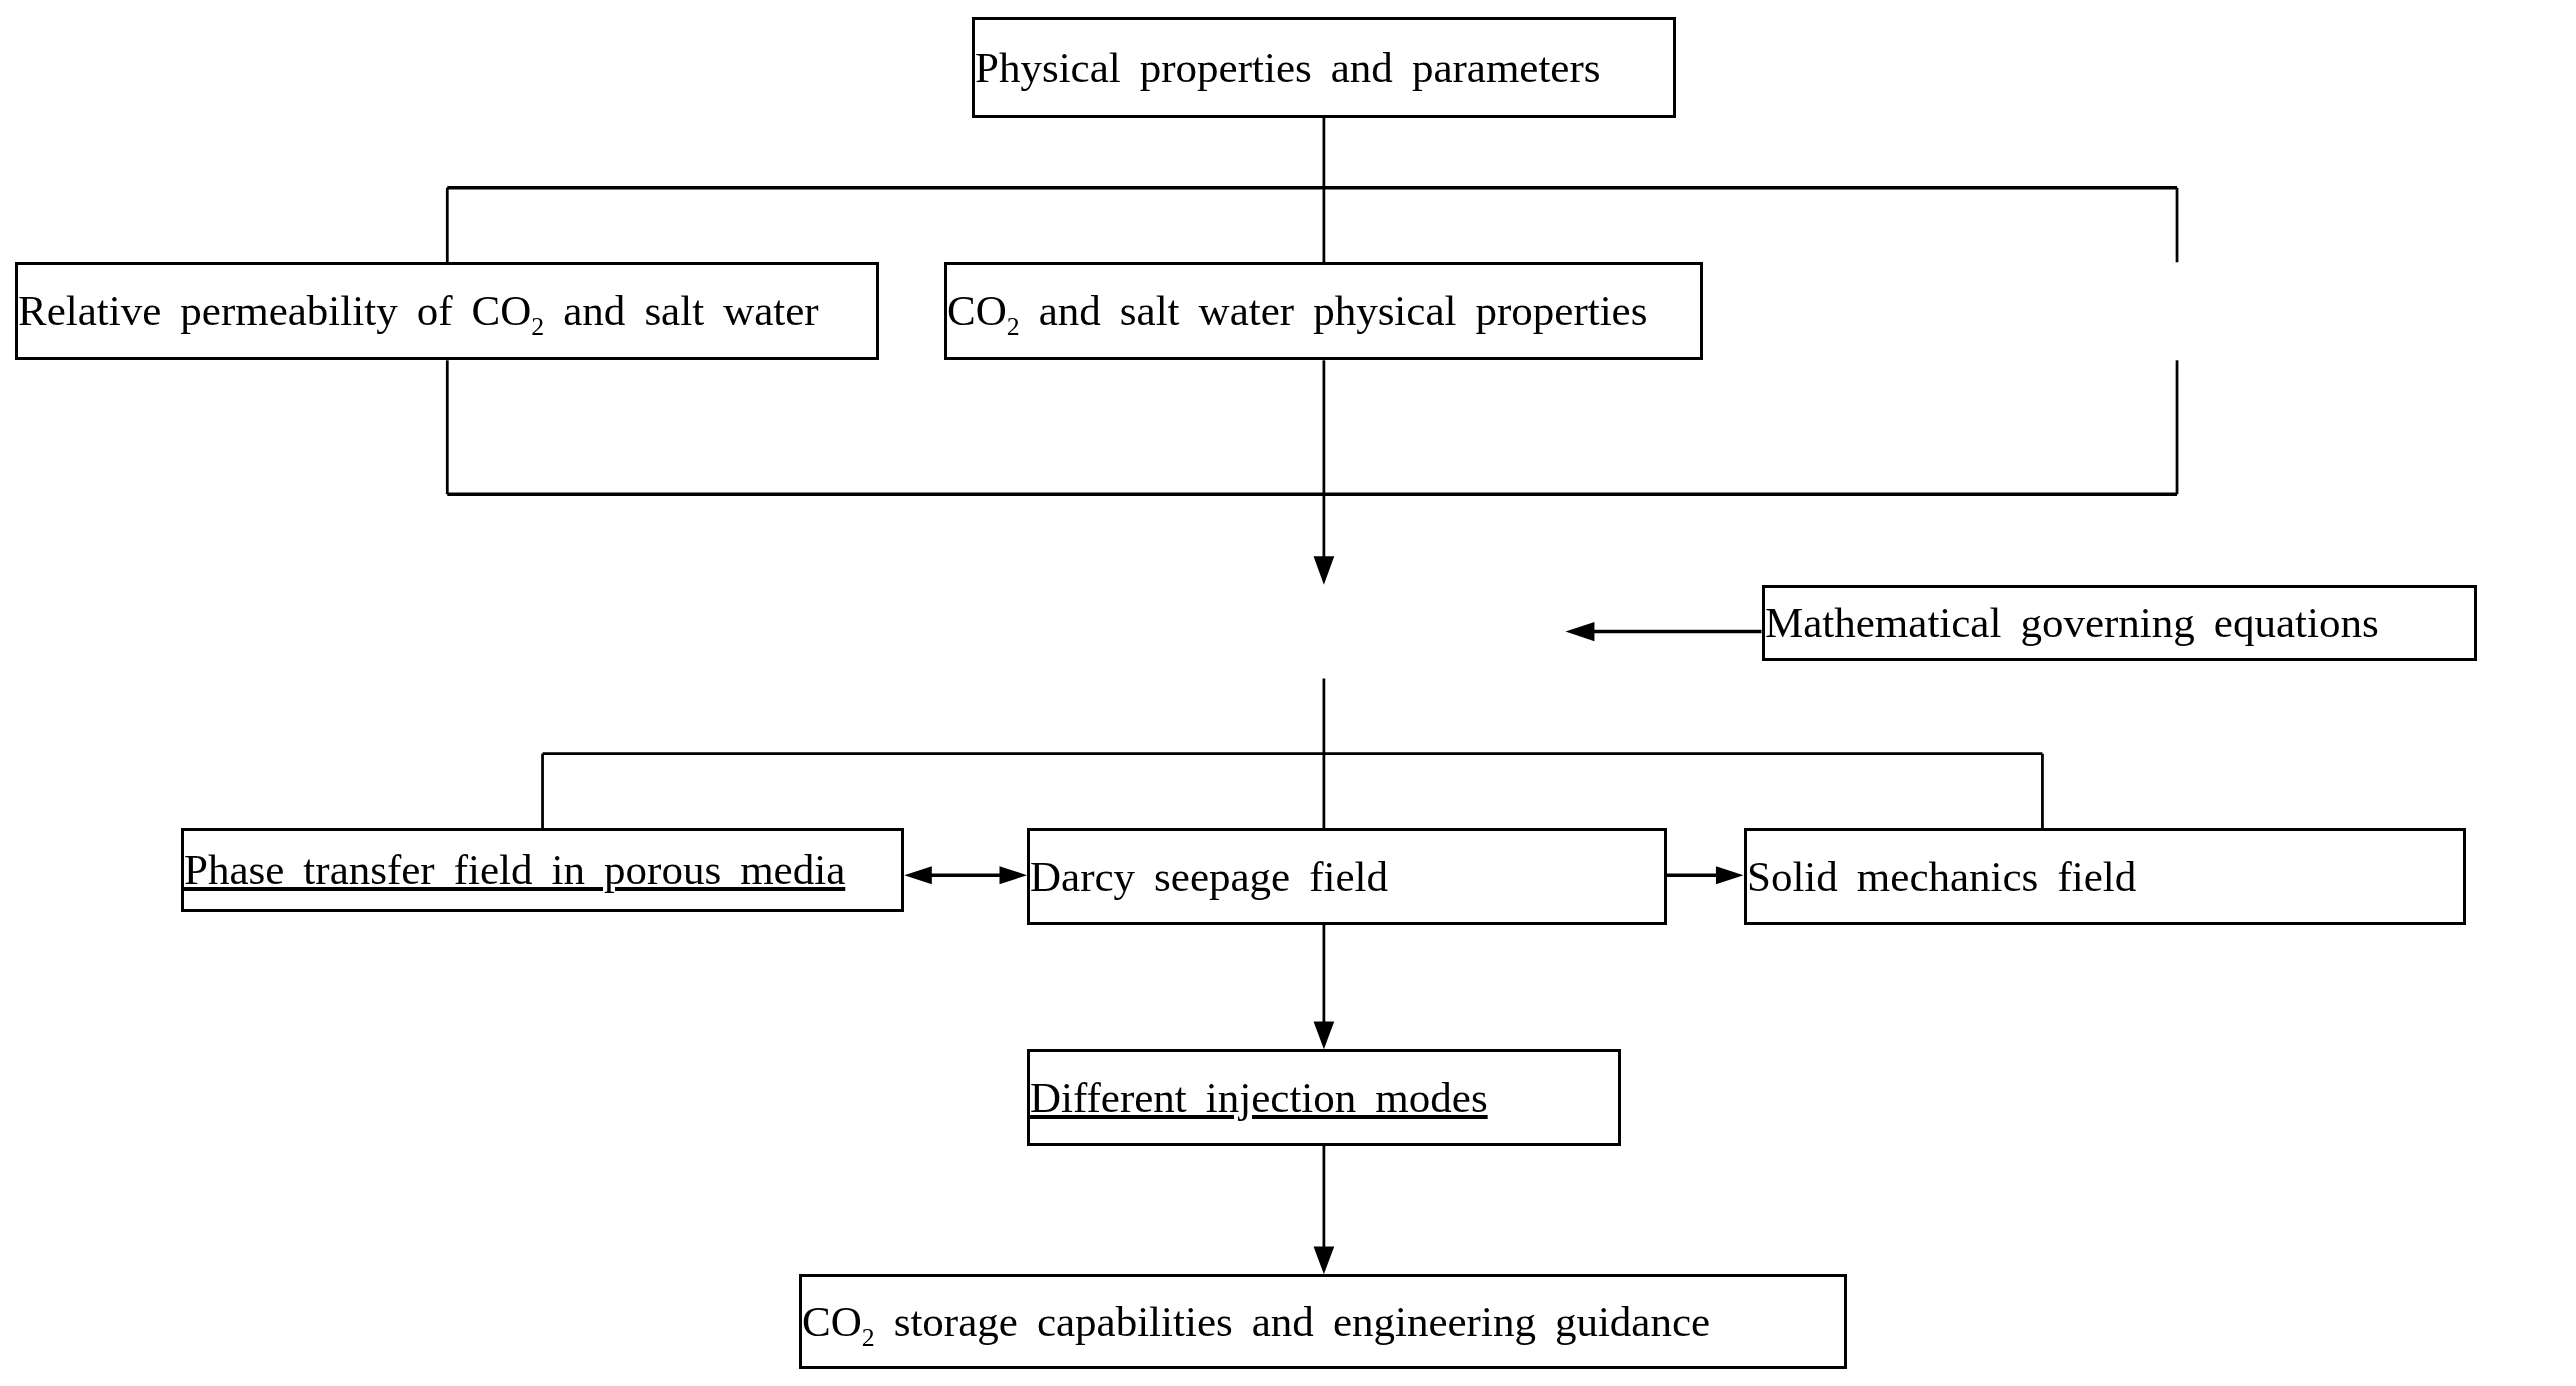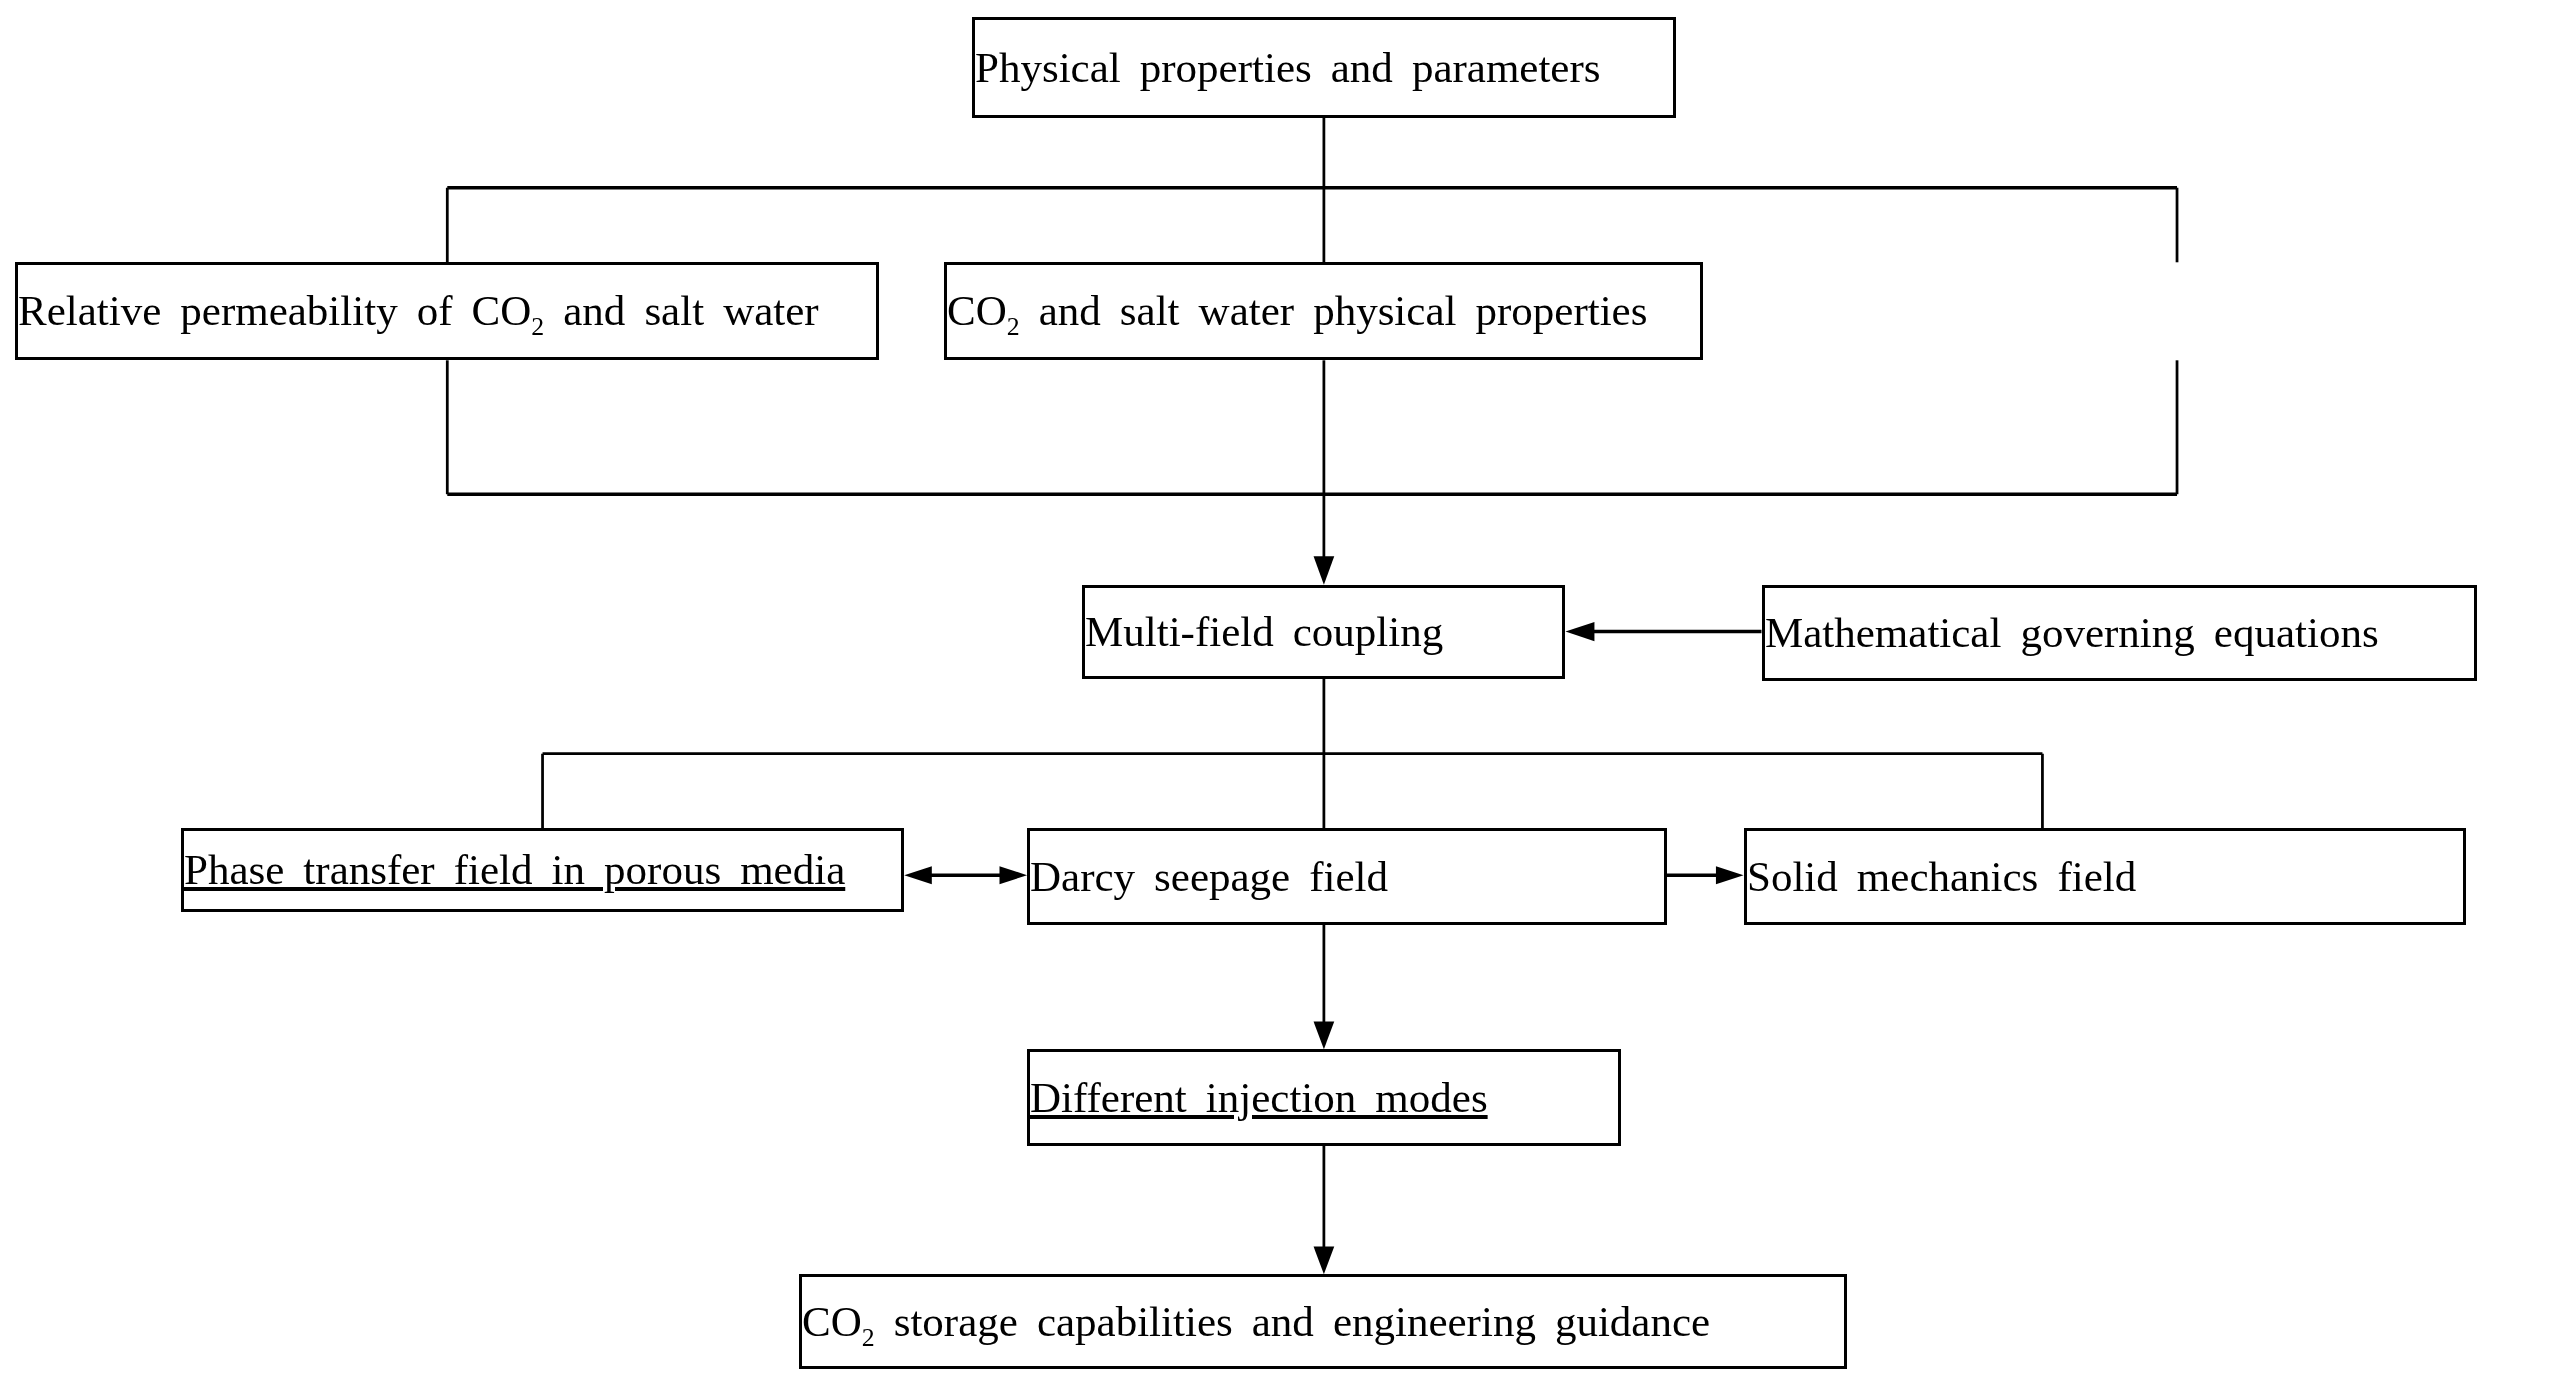--- a/index.html
+++ b/index.html
@@ -40,21 +40,21 @@
   .node sub {
     font-size: 0.6em;
     line-height: 0;
   }
   
   .n-physical     { left: 972px; top: 16.6px;   width: 704px; height: 101px; }
   .n-relperm      { left: 15px;   top: 262px;  width: 864px; height: 98px; }
   .n-co2props     { left: 944px; top: 262px;  width: 759px; height: 98px; }
   .n-reservoir    { left: 1788px; top: 262px;  width: 779px; height: 98px; }
   .n-coupling     { left: 1082px; top: 585px;  width: 483px;  height: 94px; }
-  .n-equations    { left: 1762px; top: 585px;  width: 715px; height: 96px; }
+  .n-equations    { left: 1762px; top: 585px;  width: 715px; height: 76px; }
   .n-phase        { left: 181px;  top: 828px; width: 723px; height: 84px; text-decoration: underline; }
   .n-darcy        { left: 1027px; top: 828px; width: 640px;  height: 97px; }
   .n-solid        { left: 1744px; top: 828px; width: 722px;  height: 97px; }
   .n-injection    { left: 1027px; top: 1049px; width: 594px;  height: 97px; text-decoration: underline; }
   .n-storage      { left: 799px; top: 1274px; width: 1048px; height: 95px; }
 </style>
 </head>
 <body>
 
 <div class="stage">
@@ -103,23 +103,20 @@
 
   <div class="node n-relperm">
     <span>Relative permeability of CO<sub>2</sub> and salt water</span>
   </div>
 
   <div class="node n-co2props">
     <span>CO<sub>2</sub> and salt water physical properties</span>
   </div>
 
 
-  <div class="node n-coupling">
-    <span>Multi-field coupling</span>
-  </div>
 
   <div class="node n-equations">
     <span>Mathematical governing equations</span>
   </div>
 
   <div class="node n-phase">
     <span>Phase transfer field in porous media</span>
   </div>
 
   <div class="node n-darcy">

